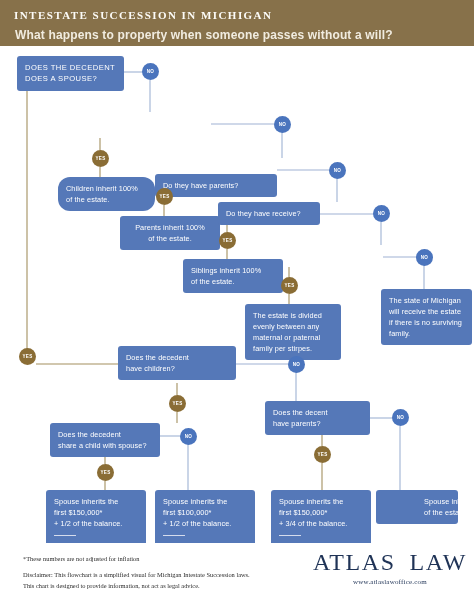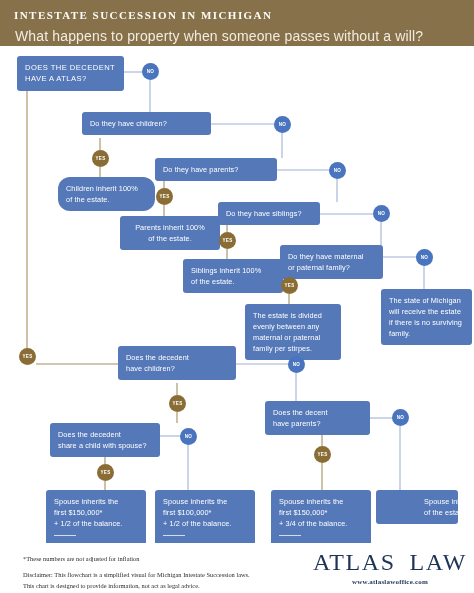--- a/index.html
+++ b/index.html
@@ -33,24 +33,25 @@
     font-family: "Liberation Serif", serif;
     font-size: 11px;
     font-weight: bold;
     letter-spacing: 1.45px;
     color: #fdfcf8;
     white-space: nowrap;
   }
   #header-sub {
     position: absolute;
     left: 15px; top: 28px;
-    font-size: 14px;
+    font-size: 12px;
     letter-spacing: 0.15px;
     color: #f1ece0;
     white-space: nowrap;
+    font-weight: bold;
   }
 
   
   #chart {
     position: absolute;
     left: 0; top: 46px;
     width: 474px; height: 497px; text-decoration: underline;
   }
   #edges {
     position: absolute;
@@ -146,21 +147,21 @@
   #logo-bar {
     width: 1.4px;
     height: 26px;
     background: #1f3356;
   }
   #logo-law { padding-left: 7px; }
   #logo-url {
     margin-top: 3px;
     font-family: "Liberation Serif", serif;
     font-size: 7px;
-    font-weight: bold;
+    font-weight: normal;
     letter-spacing: 0.2px;
     color: #1f3356;
   }
 </style>
 </head>
 <body>
 
 <div id="page">
 
   <div id="header">
@@ -219,62 +220,55 @@
         <path d="M322 384 L322 400" stroke="#a3905f" stroke-width="1.1"></path>
         <path d="M322 417 L322 444" stroke="#a3905f" stroke-width="1.1"></path>
 
         <path d="M370 372 L400 372" stroke="#9fb2d4" stroke-width="1.1"></path>
         <path d="M400 380 L400 444" stroke="#9fb2d4" stroke-width="1.1"></path>
       </g>
     </svg>
 
     <div class="node root" style="left:17px; top:10px; width:107px;">
       <span class="line">DOES THE DECEDENT</span>
-      <span class="line">HAVE A ATLAS?</span>
+      <span class="line">DOES A SPOUSE?</span>
     </div>
     <div class="badge no" style="left:142px; top:17px;">NO</div>
     <div class="badge yes" style="left:19px; top:302px;">YES</div>
 
-    <div class="node" style="left:82px; top:66px; width:129px;">
-      <span class="line">Do they have children?</span>
-    </div>
     <div class="badge yes" style="left:92px; top:104px;">YES</div>
     <div class="badge no" style="left:274px; top:70px;">NO</div>
 
     <div class="node" style="left:58px; top:131px; width:97px;border-radius:12px;">
       <span class="line">Children inherit 100%</span>
       <span class="line">of the estate.</span>
     </div>
 
-    <div class="node" style="left:155px; top:112px; width:122px;">
+    <div class="node" style="left:155px; top:128px; width:122px;">
       <span class="line">Do they have parents?</span>
     </div>
     <div class="badge yes" style="left:156px; top:142px;">YES</div>
     <div class="badge no" style="left:329px; top:116px;">NO</div>
 
     <div class="node" style="left:120px; top:170px; width:100px;text-align:center;">
       <span class="line">Parents inherit 100%</span>
       <span class="line">of the estate.</span>
     </div>
 
     <div class="node" style="left:218px; top:156px; width:102px;">
-      <span class="line">Do they have siblings?</span>
+      <span class="line">Do they have receive?</span>
     </div>
     <div class="badge yes" style="left:219px; top:186px;">YES</div>
     <div class="badge no" style="left:373px; top:159px;">NO</div>
 
     <div class="node" style="left:183px; top:213px; width:100px;">
       <span class="line">Siblings inherit 100%</span>
       <span class="line">of the estate.</span>
     </div>
 
-    <div class="node" style="left:280px; top:199px; width:103px;">
-      <span class="line">Do they have maternal</span>
-      <span class="line">or paternal family?</span>
-    </div>
     <div class="badge yes" style="left:281px; top:231px;">YES</div>
     <div class="badge no" style="left:416px; top:203px;">NO</div>
 
     <div class="node" style="left:245px; top:258px; width:96px;">
       <span class="line">The estate is divided</span>
       <span class="line">evenly between any</span>
       <span class="line">maternal or paternal</span>
       <span class="line">family per stirpes.</span>
     </div>
 

